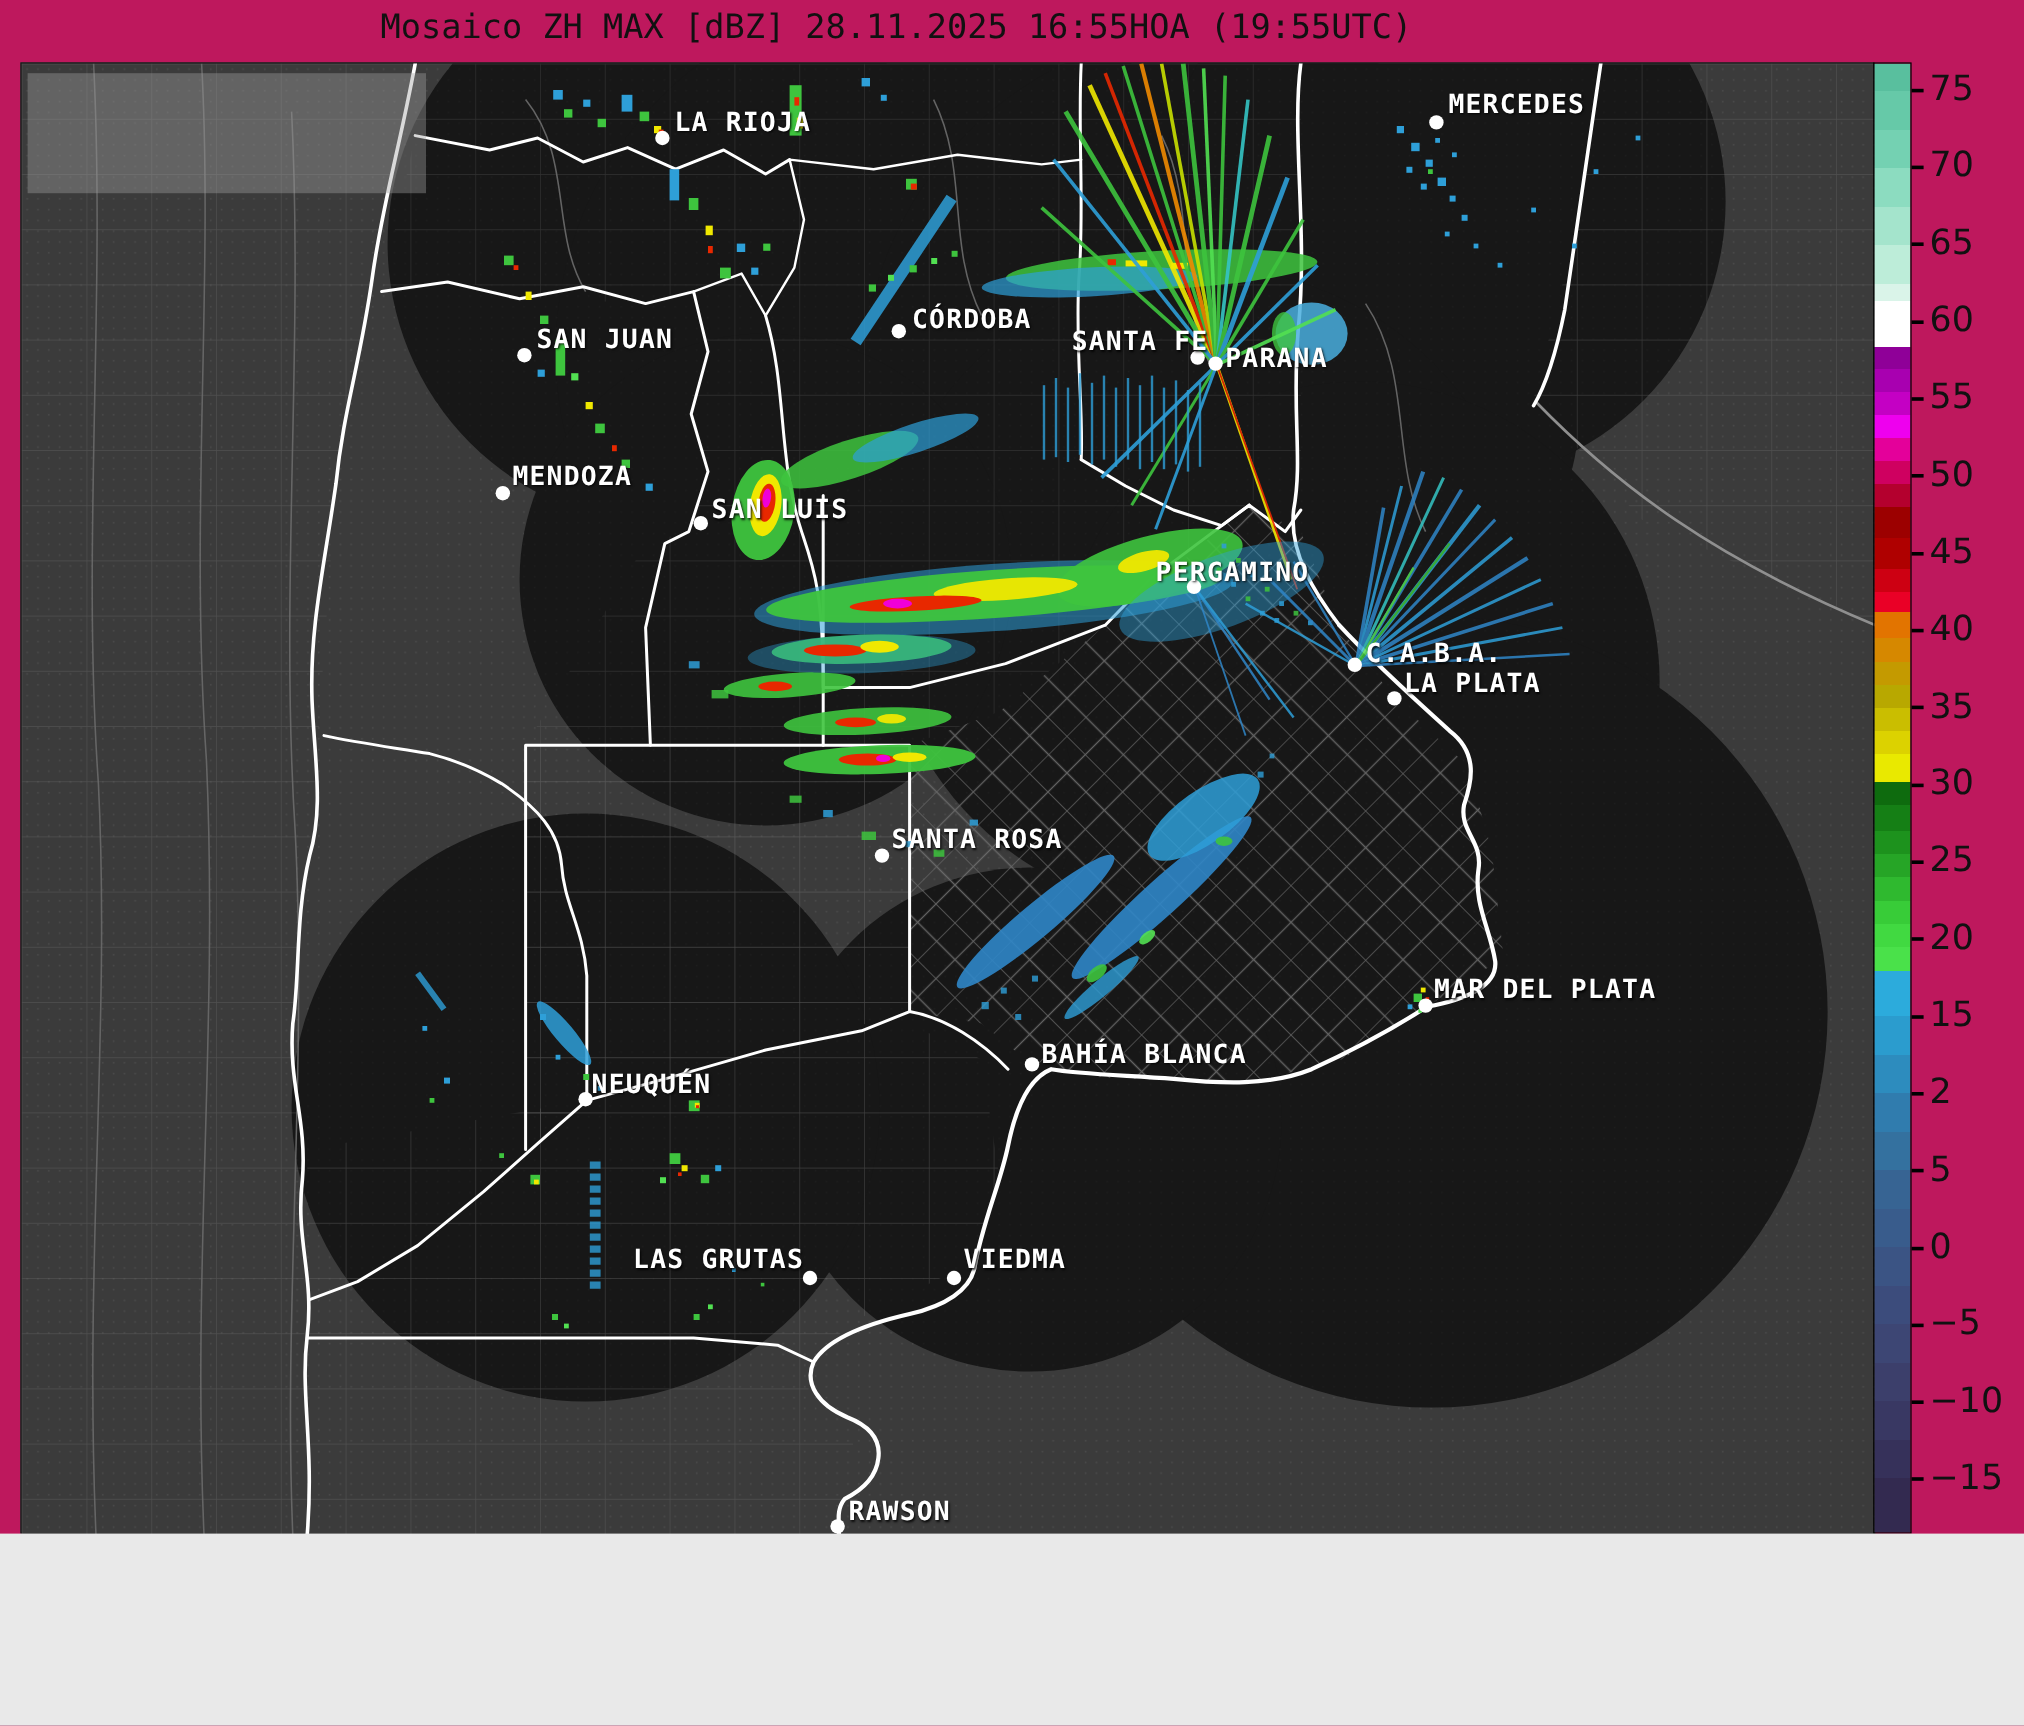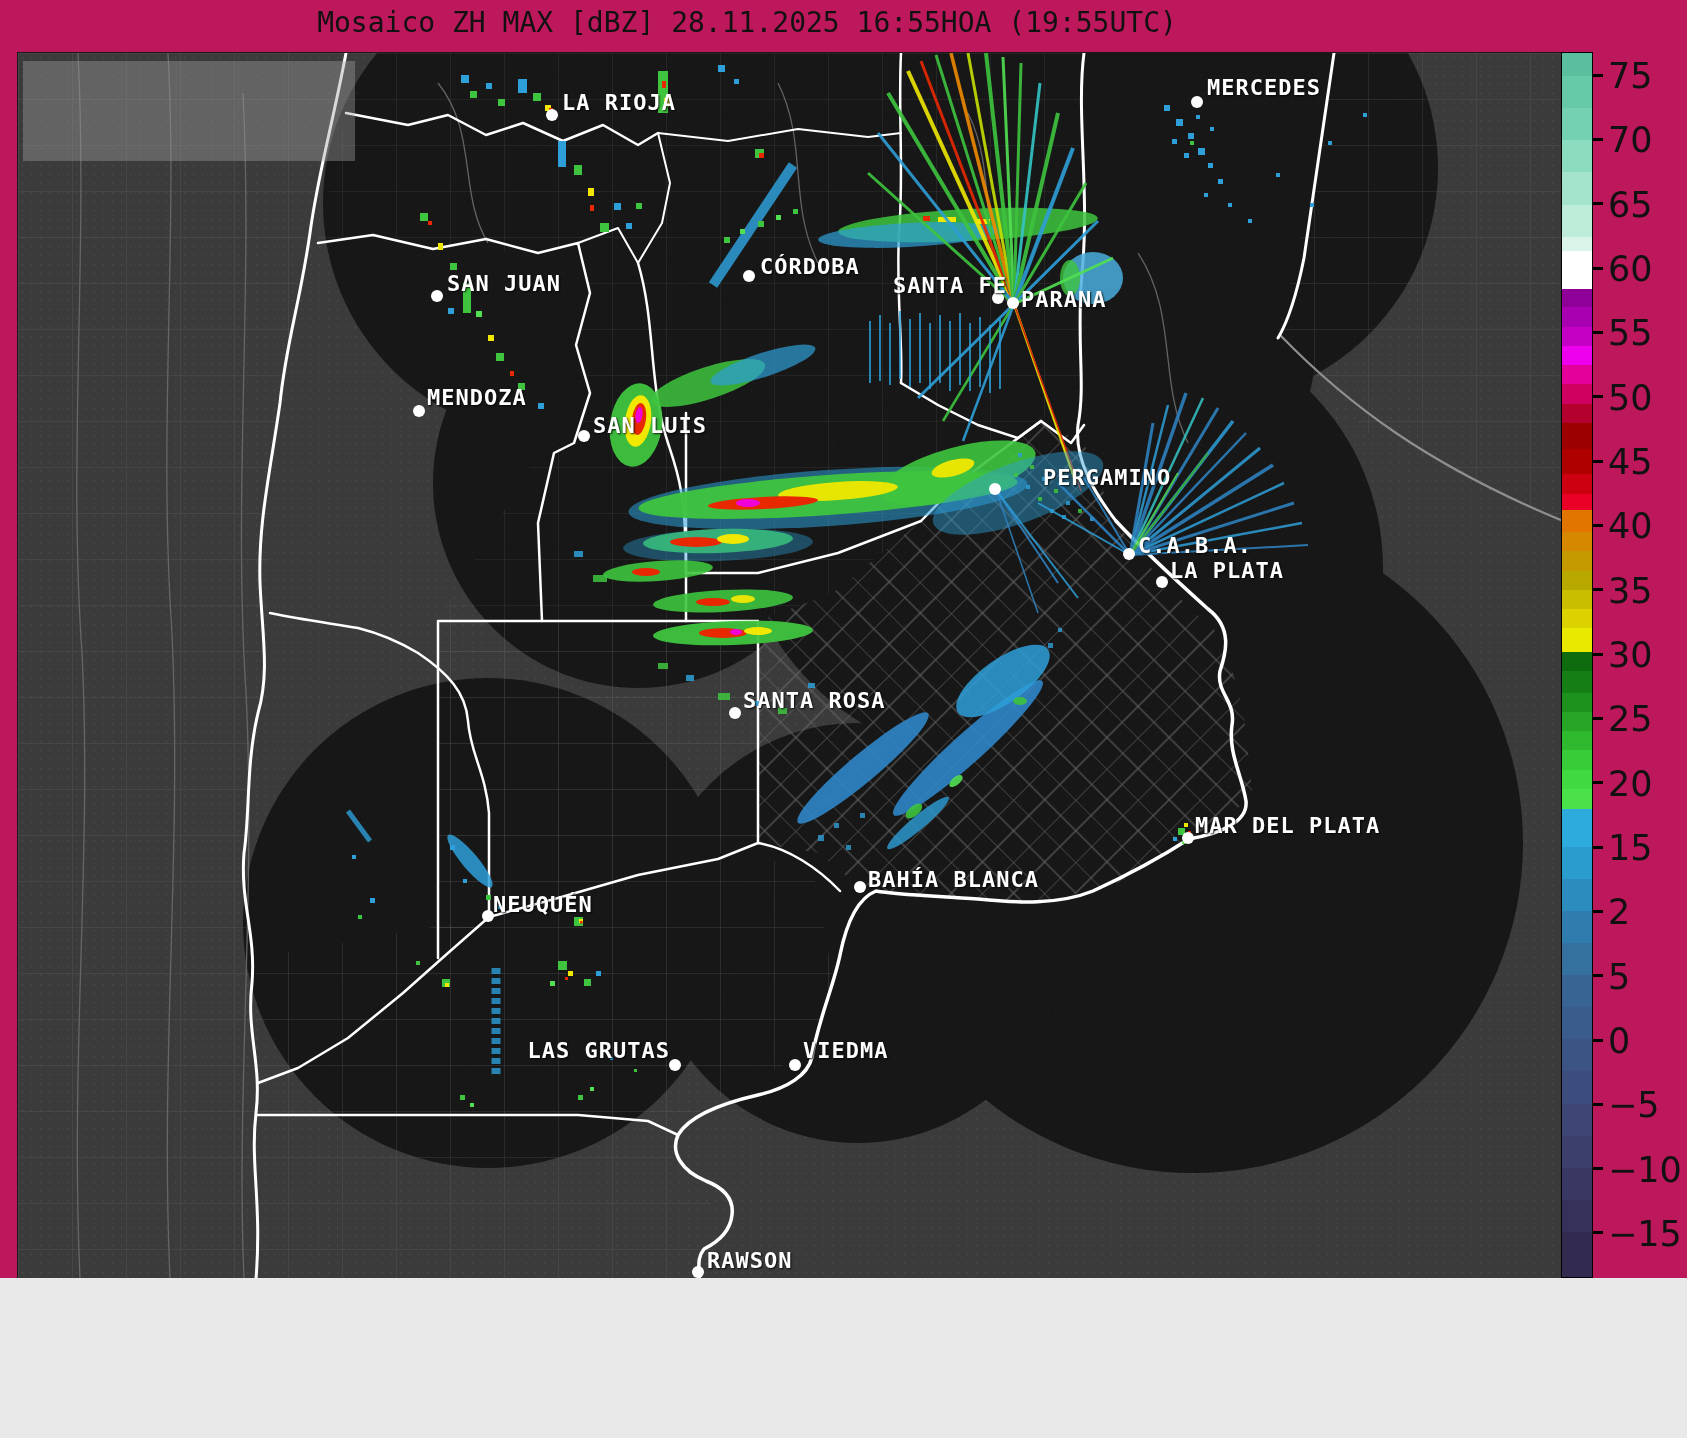--- a/index.html
+++ b/index.html
@@ -7,21 +7,21 @@
           font-family:"DejaVu Sans Mono","Liberation Mono",monospace;}
   #title{position:absolute;left:17px;top:6px;width:1460px;text-align:center;
          font-size:28px;color:#111;letter-spacing:0px;white-space:nowrap;}
   #map{position:absolute;left:17px;top:52px;width:1545px;height:1226px;background:#3b3b3b;
        border:1px solid #1a1a1a;box-sizing:border-box;}
   #map svg{position:absolute;left:0;top:0;}
   #colorbar{position:absolute;left:1561px;top:52px;width:32px;height:1226px;
             border:1px solid #000;box-sizing:border-box;}
   .cb-tick{position:absolute;left:1593px;width:10px;height:3px;background:#000;}
   .cb-label{position:absolute;left:1608px;font-family:"DejaVu Sans","Liberation Sans",sans-serif;
-            font-size:35px;color:#111;text-align:right;}
+            font-size:29px;color:#111;text-align:right;}
   .city-dot{position:absolute;width:12px;height:12px;border-radius:50%;background:#fff;}
   .city-label{position:absolute;font-size:22px;font-weight:bold;color:#fff;white-space:nowrap;
               text-shadow:1px 1px 2px rgba(0,0,0,.85);letter-spacing:1px;}
   #alert-backdrop{position:absolute;left:23px;top:61px;width:332px;height:100px;
                   background:rgba(160,160,160,.40);}
   #alert-box{position:absolute;left:35px;top:73px;width:307px;height:76px;box-sizing:border-box;
              border:7px solid #f2a71b;background:#5f5f5f;color:#fff;font-size:21px;
              line-height:30px;padding:2px 10px;}
   
   #footer{position:absolute;left:0;top:1278px;width:1687px;height:160px;background:#e9e9e9;}
@@ -433,21 +433,21 @@
       <div class="city-label" style="top: 254px; left: 760px;">CÓRDOBA</div>
       <div class="city-dot" style="left: 992px; top: 292px;"></div>
       <div class="city-label" style="top: 273px; right: 680px;">SANTA FE</div>
       <div class="city-dot" style="left: 1007px; top: 297px;"></div>
       <div class="city-label" style="top: 287px; left: 1021px;">PARANA</div>
       <div class="city-dot" style="left: 413px; top: 405px;"></div>
       <div class="city-label" style="top: 385px; left: 427px;">MENDOZA</div>
       <div class="city-dot" style="left: 578px; top: 430px;"></div>
       <div class="city-label" style="top: 413px; left: 593px;">SAN LUIS</div>
       <div class="city-dot" style="left: 989px; top: 483px;"></div>
-      <div class="city-label" style="top: 465px; left: 1043px;">PERGAMINO</div>
+      <div class="city-label" style="top: 465px; left: 963px;">PERGAMINO</div>
       <div class="city-dot" style="left: 1123px; top: 548px;"></div>
       <div class="city-label" style="top: 533px; left: 1138px;">C.A.B.A.</div>
       <div class="city-dot" style="left: 1156px; top: 576px;"></div>
       <div class="city-label" style="top: 558px; left: 1170px;">LA PLATA</div>
       <div class="city-dot" style="left: 729px; top: 707px;"></div>
       <div class="city-label" style="top: 688px; left: 743px;">SANTA ROSA</div>
       <div class="city-dot" style="left: 1182px; top: 832px;"></div>
       <div class="city-label" style="top: 813px; left: 1195px;">MAR DEL PLATA</div>
       <div class="city-dot" style="left: 854px; top: 881px;"></div>
       <div class="city-label" style="top: 867px; left: 868px;">BAHÍA BLANCA</div>

